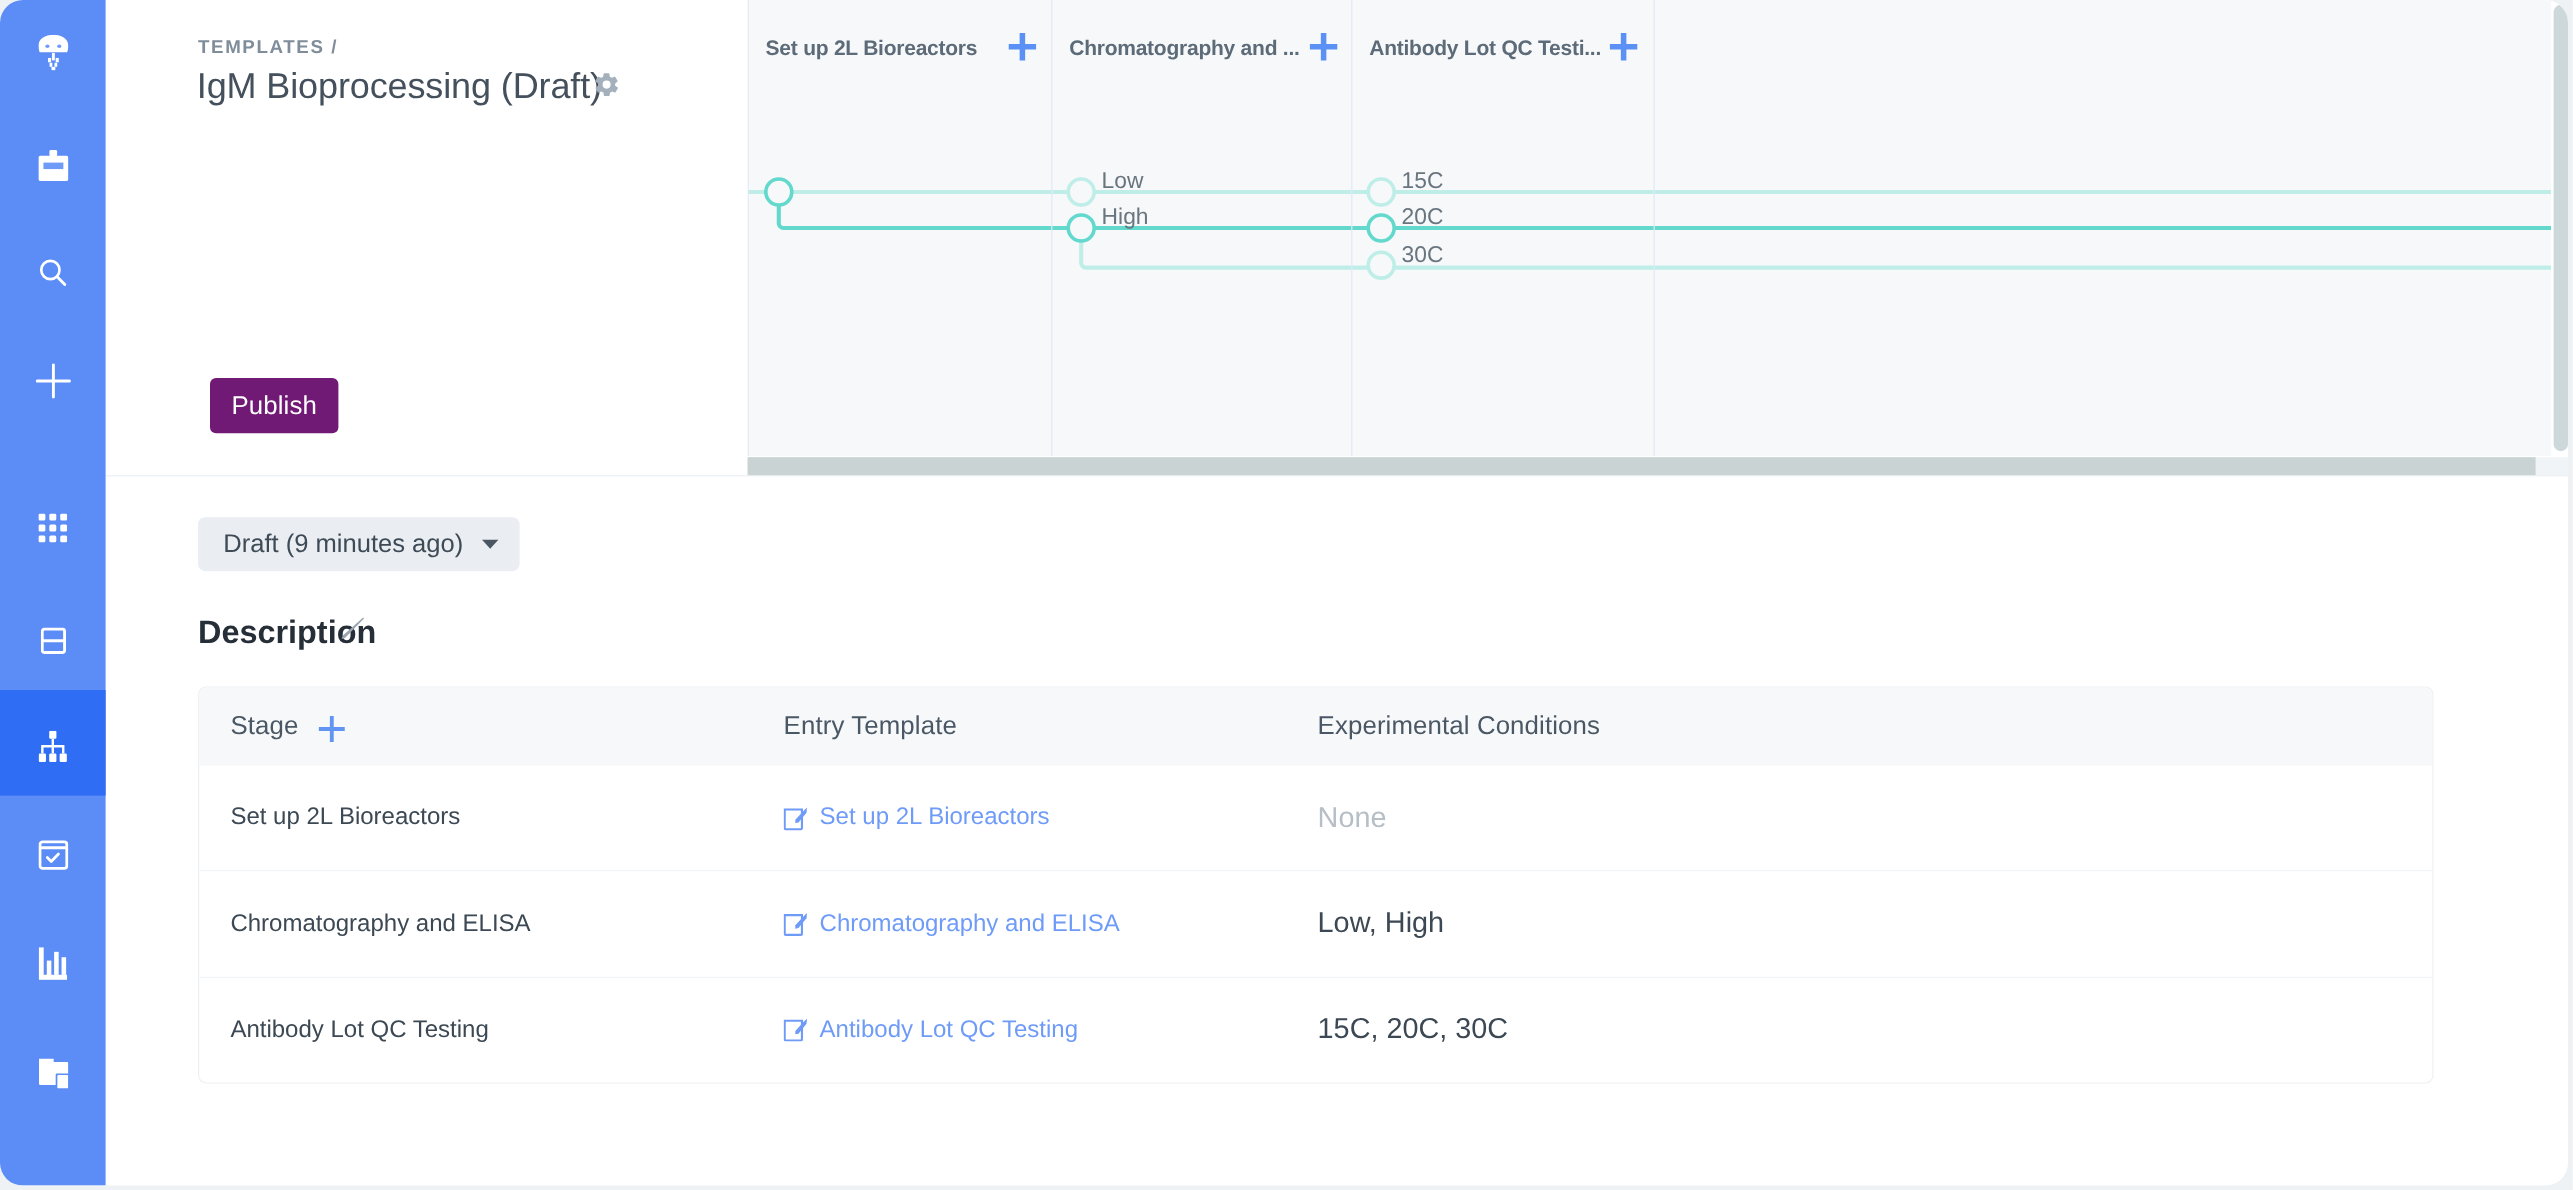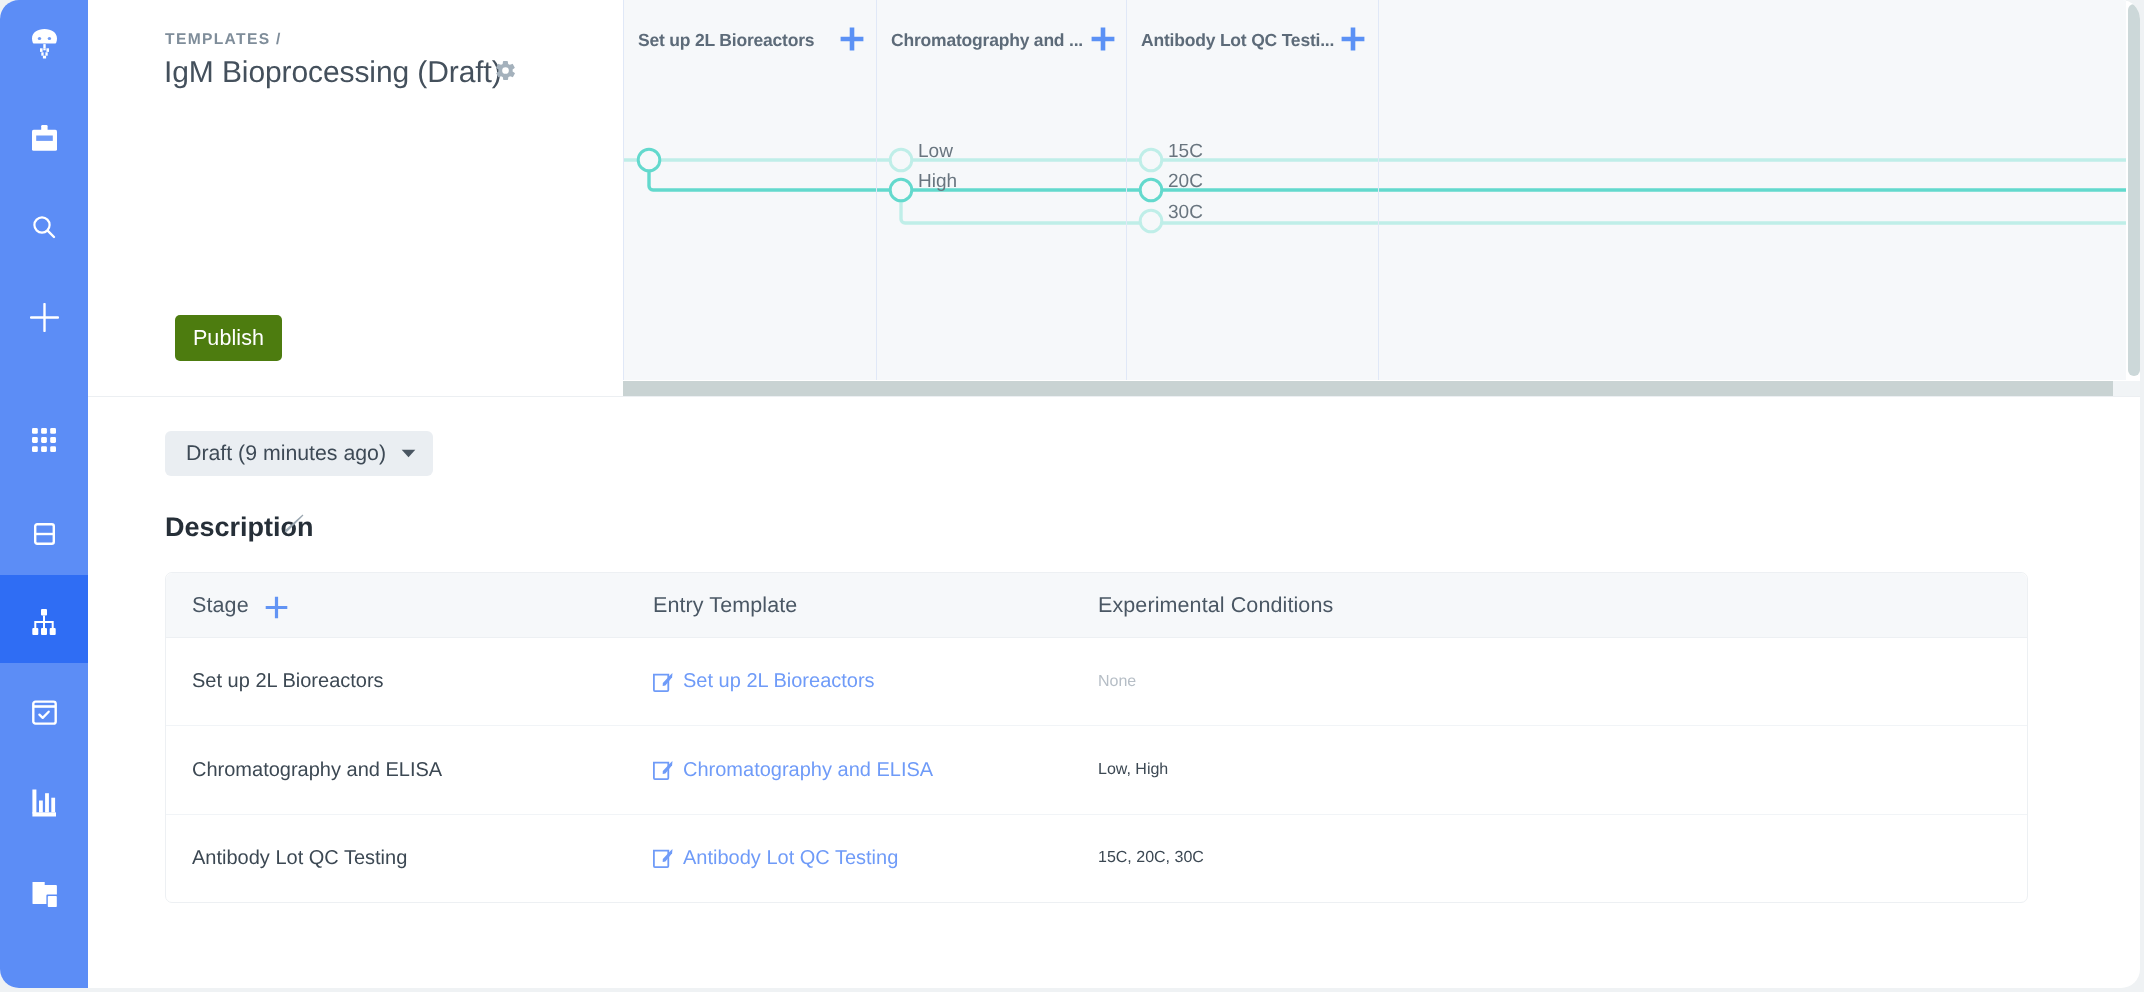--- a/index.html
+++ b/index.html
@@ -14,21 +14,21 @@
   .navitem{position:absolute;left:0;width:88px;height:88px;display:flex;align-items:center;justify-content:center;cursor:pointer;}
   .navitem.active{background:#2f6df4;}
   .navitem svg{display:block;}
 
   
   .header{position:absolute;left:0;top:0;width:2140px;height:397px;background:#fff;}
   .header:after{content:"";position:absolute;left:88px;bottom:0;width:2052px;height:1px;background:#eceff2;}
   .crumb{position:absolute;left:165px;top:31px;font-size:15.6px;letter-spacing:1.35px;font-weight:bold;color:#7f8d9a;}
   .title{position:absolute;left:164px;top:56px;font-size:30px;color:#44505c;letter-spacing:-.1px;}
   .gear{position:absolute;left:494px;top:59px;width:23px;height:23px;}
-  .publish{position:absolute;left:175px;top:315px;width:107px;height:46px;background:#4d7c0f;border:0;border-radius:5px;color:#fff;font-size:21.5px;font-family:inherit;cursor:pointer;letter-spacing:.1px;}
+  .publish{position:absolute;left:175px;top:315px;width:107px;height:46px;background:#701a75;border:0;border-radius:5px;color:#fff;font-size:21.5px;font-family:inherit;cursor:pointer;letter-spacing:.1px;}
 
   
   .wf{position:absolute;left:623px;top:0;width:1503px;height:380px;background:#f6f8fa;overflow:hidden;}
   .wfinner{position:absolute;left:0;top:0;width:1518px;height:389px;}
   .wfcol{position:absolute;top:0;height:380px;width:1px;background:#e0e8f7;}
   .wfhead{position:absolute;top:30px;font-size:17.5px;font-weight:bold;color:#5d6b79;white-space:nowrap;letter-spacing:-.2px;}
   .wfplus{position:absolute;top:26px;width:26px;height:26px;cursor:pointer;}
   .wfsvg{position:absolute;left:0;top:0;}
   .nodelabel{position:absolute;font-size:19px;color:#69757f;white-space:nowrap;}
   .hscroll{position:absolute;left:623px;top:381px;width:1518px;height:15px;background:#f1f4f6;}
@@ -48,21 +48,21 @@
   .trow.last{border-bottom:0;}
   .c1{width:479px;padding-left:26px;box-sizing:border-box;}
   .c2{width:453px;padding-left:8px;box-sizing:border-box;}
   .c3{width:929px;box-sizing:border-box;}
   .thead .c1,.thead .c2,.thead .c3{font-size:21.5px;color:#4a5764;letter-spacing:.1px;}
   .thead .c1{display:flex;align-items:center;}
   .thead .c1 .plus{margin-left:16px;cursor:pointer;display:flex;align-items:center;margin-top:5px;}
   .trow .c1{font-size:20px;color:#3c4853;}
   .trow .c2{font-size:20px;color:#6f9bf8;display:flex;align-items:center;cursor:pointer;}
   .trow .c2 .eicon{margin-right:10px;display:flex;align-items:center;}
-  .trow .c3{font-size:16px;color:#3c4853;}
+  .trow .c3{font-size:24px;color:#3c4853;}
   .trow .c3.empty{color:#b6bec6;}
 </style>
 </head>
 <body>
 
 <div id="app">
 <div class="page">
 
   <div class="sidebar">
     <div class="navitem" style="top:0">

